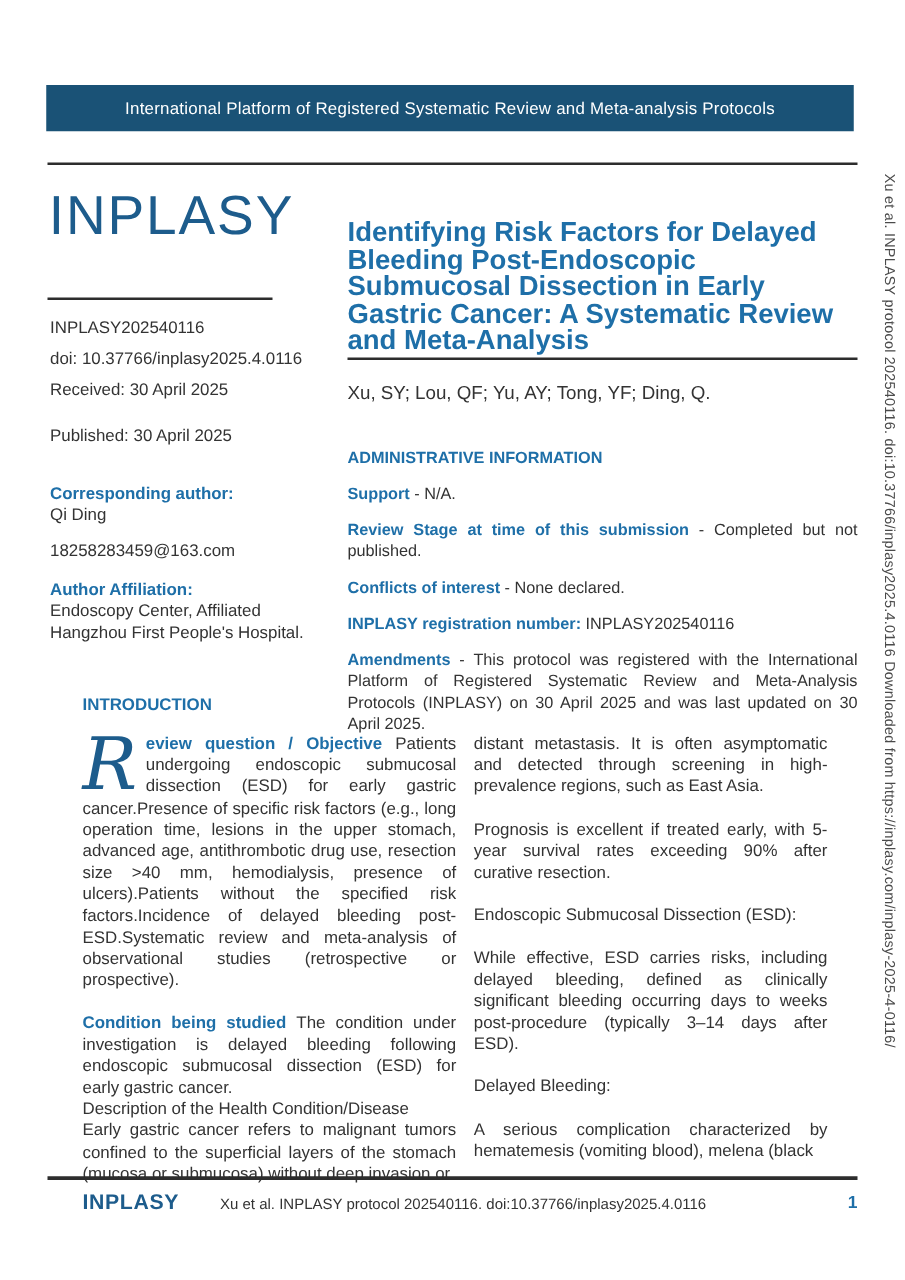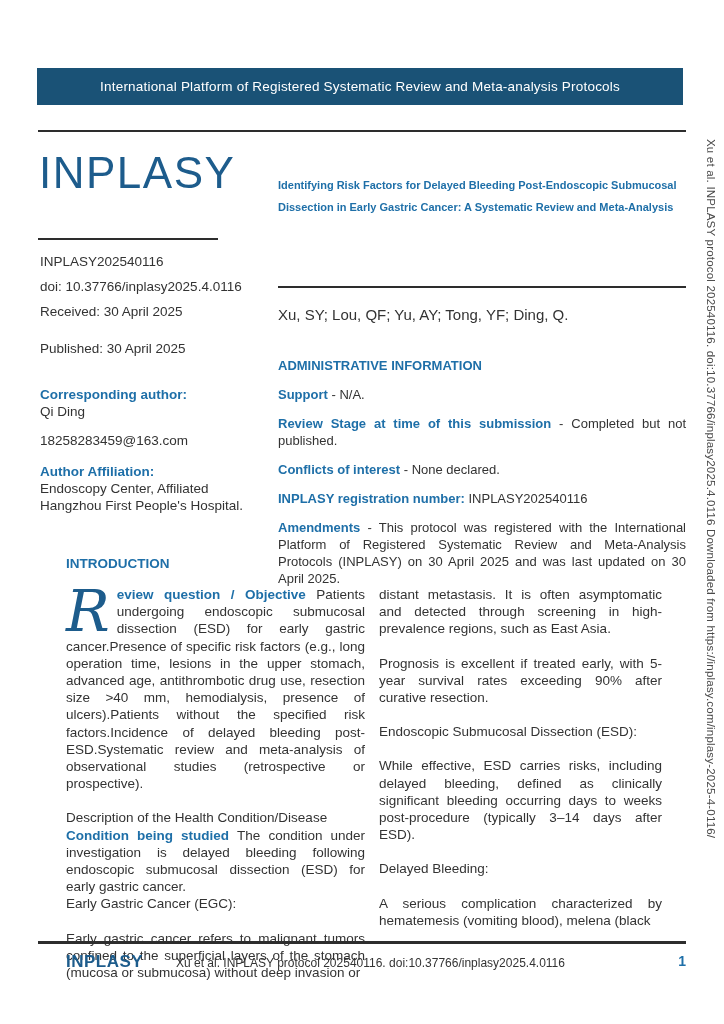--- a/index.html
+++ b/index.html
@@ -20,21 +20,21 @@
   .meta{position:absolute;left:40px;top:253px;width:230px;font-size:13.5px;line-height:17px;color:#333;}
   .m-line{margin-bottom:8px;}
   .m-pub{margin-top:20px;}
   .blue-bold{color:#1e6fa8;font-weight:bold;}
   .m-corr{margin-top:29px;}
   .m-email{margin-top:12px;}
   .m-aff{margin-top:14px;}
   
   .title{
     position:absolute;left:278px;top:175px;width:404px;
-    font-size:11px;font-weight:bold;color:#1e6fa8;line-height:21.5px;
+    font-size:22px;font-weight:bold;color:#1e6fa8;line-height:21.5px;
   }
   .authors{position:absolute;left:278px;top:306px;font-size:15px;color:#333;}
   .admin{position:absolute;left:278px;top:358px;width:408px;font-size:13px;color:#333;}
   .admin-heading{color:#1e6fa8;font-weight:bold;margin-bottom:13px;}
   .admin p{margin:12px 0 9px 0;text-align:justify;line-height:17px;}
   
   .intro{position:absolute;left:66px;top:556px;width:596px;font-size:13.5px;color:#333;}
   .intro-heading{color:#1e6fa8;font-weight:bold;margin-bottom:15px;font-size:13.5px;}
   .intro-cols{display:flex;gap:14px;}
   .icol1{width:299px;}
@@ -97,25 +97,24 @@
     <p><span class="blue-bold">Amendments</span><span> - This protocol was registered with the International Platform of Registered Systematic Review and Meta-Analysis Protocols (INPLASY) on 30 April 2025 and was last updated on 30 April 2025.</span></p>
   </div>
 
   <div class="intro">
     <div class="intro-heading">INTRODUCTION</div>
     <div class="intro-cols">
       <div class="icol1">
         <p>
           <span class="dropcap">R</span><span class="blue-bold">eview question / Objective </span><span>Patients undergoing endoscopic submucosal dissection (ESD) for early gastric cancer.Presence of specific risk factors (e.g., long operation time, lesions in the upper stomach, advanced age, antithrombotic drug use, resection size &gt;40 mm, hemodialysis, presence of ulcers).Patients without the specified risk factors.Incidence of delayed bleeding post-ESD.Systematic review and meta-analysis of observational studies (retrospective or prospective).</span>
         </p>
-        <p class="tight">Description of the Health Condition/Disease</p>
         <p class="tight">
           <span class="blue-bold">Condition being studied </span><span>The condition under investigation is delayed bleeding following endoscopic submucosal dissection (ESD) for early gastric cancer.</span>
         </p>
-        <p>Early Gastric Cancer (EGC):</p>
+        <p class="tight">Description of the Health Condition/Disease</p>
         <p>Early gastric cancer refers to malignant tumors confined to the superficial layers of the stomach (mucosa or submucosa) without deep invasion or</p>
       </div>
       <div class="icol2">
         <p>distant metastasis. It is often asymptomatic and detected through screening in high-prevalence regions, such as East Asia.</p>
         <p>Prognosis is excellent if treated early, with 5-year survival rates exceeding 90% after curative resection.</p>
         <p>Endoscopic Submucosal Dissection (ESD):</p>
         <p>While effective, ESD carries risks, including delayed bleeding, defined as clinically significant bleeding occurring days to weeks post-procedure (typically 3–14 days after ESD).</p>
         <p>Delayed Bleeding:</p>
         <p>A serious complication characterized by hematemesis (vomiting blood), melena (black</p>
       </div>

